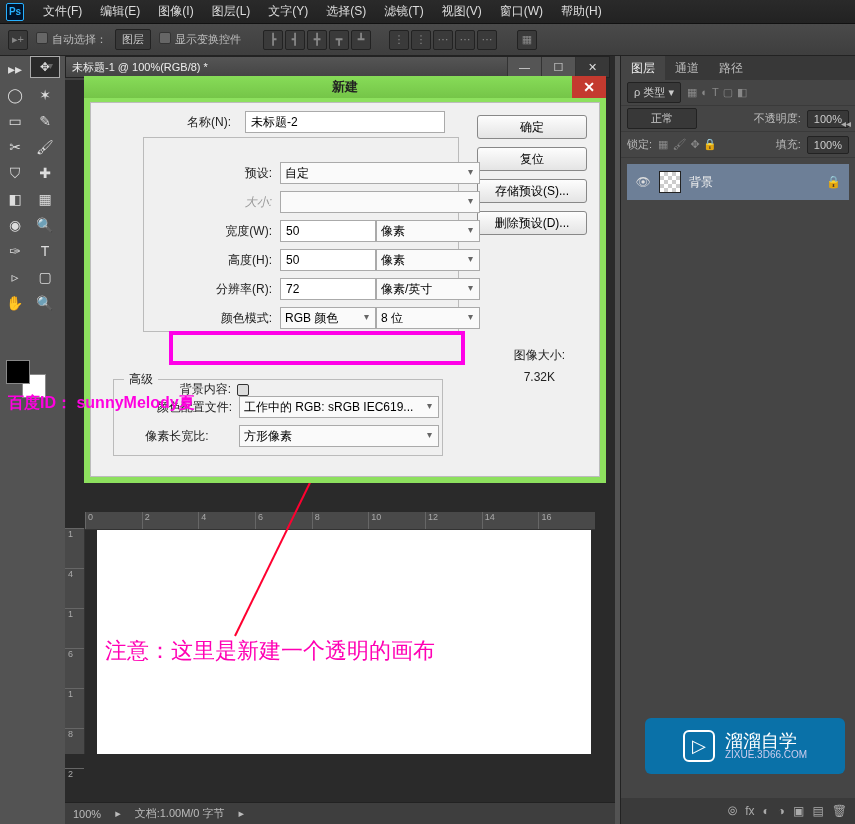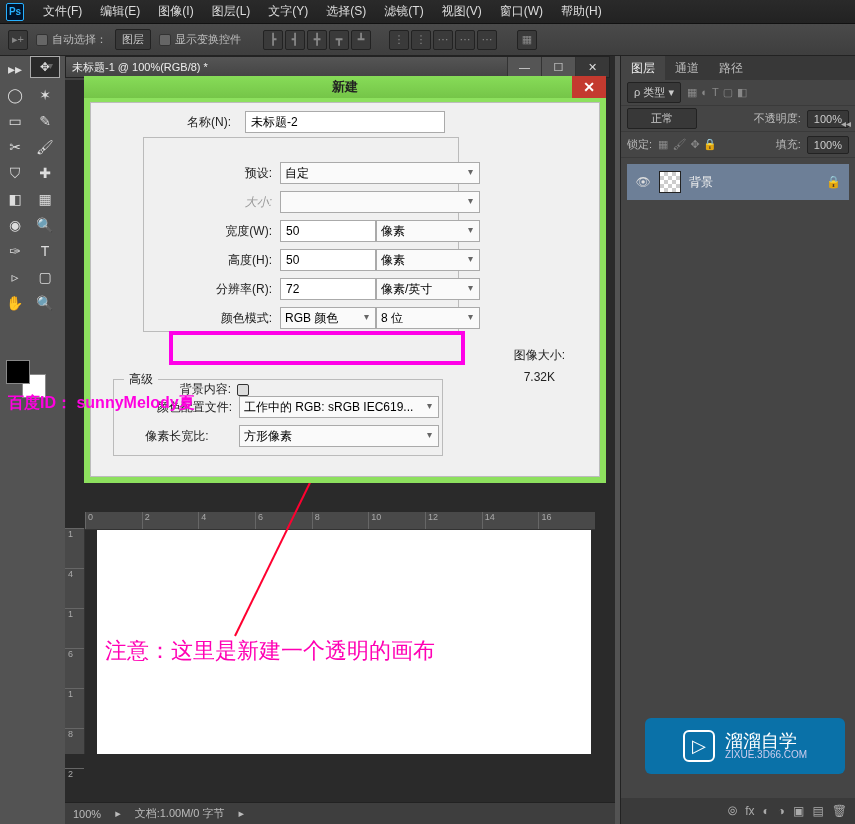--- a/index.html
+++ b/index.html
@@ -4,21 +4,21 @@
 <style>
 * { box-sizing: border-box; margin: 0; padding: 0; font-family: "Microsoft YaHei", sans-serif; }
 body { background: #535353; width: 855px; height: 824px; overflow: hidden; position: relative; font-size: 12px; color: #ccc; }
 
 .topbar { height: 24px; background: linear-gradient(#2a2a2a,#222); display: flex; align-items: center; padding: 0 6px; border-bottom: 1px solid #111; }
 .ps-logo { width: 18px; height: 18px; background: #001229; border: 1px solid #27b1ff; border-radius: 2px; display: inline-flex; align-items: center; justify-content: center; color: #27b1ff; font-size: 10px; font-weight: bold; margin-right: 10px; }
 .menu-item { color: #ddd; padding: 0 9px; font-size: 12px; cursor: default; }
 
 .optbar { height: 32px; background: linear-gradient(#4a4a4a,#3e3e3e); display: flex; align-items: center; padding: 0 8px; border-bottom: 1px solid #222; gap: 8px; }
 .opt-select { background: #383838; border: 1px solid #222; color: #ccc; font-size: 11px; padding: 2px 6px; border-radius: 2px; }
-.chk { display: inline-flex; align-items: center; gap: 4px; font-size: 11px; color: #bbb; }
+.chk { display: inline-flex; gap: 4px; font-size: 11px; color: #bbb; }
 .chk-box { width: 12px; height: 12px; background: #666; border: 1px solid #333; border-radius: 2px; }
 .icon-btn { width: 20px; height: 20px; background: #3a3a3a; border: 1px solid #222; border-radius: 2px; display: inline-flex; align-items: center; justify-content: center; color: #888; font-size: 11px; }
 .btn-group { display: flex; gap: 2px; }
 .collapse { position: absolute; right: 4px; top: 62px; color: #aaa; font-size: 10px; }
 
 .left-tools { position: absolute; left: 0; top: 56px; width: 60px; height: 340px; background: #535353; display: grid; grid-template-columns: 30px 30px; grid-auto-rows: 26px; }
 .tool { display: flex; align-items: center; justify-content: center; color: #ddd; font-size: 14px; position: relative; }
 .tool.sel { background: #2a2a2a; }
 
 .fg-bg { position: absolute; left: 6px; top: 360px; width: 46px; height: 40px; }
@@ -206,20 +206,26 @@
     <div class="wb">☐</div>
     <div class="wb close">✕</div>
   </div>
 </div>
 
 <div class="dlg">
   <div class="dlg-title"><span>新建</span>
     <div class="dlg-close">✕</div>
   </div>
   <div class="dlg-body">
+    <div class="right-btns">
+      <button class="btn">确定</button>
+      <button class="btn">复位</button>
+      <button class="btn">存储预设(S)...</button>
+      <button class="btn">删除预设(D)...</button>
+    </div>
     <div style="width:350px;">
       <div class="frm" style="grid-template-columns:136px 200px;">
         <label>名称(N):</label>
         <input class="tin" value="未标题-2" style="">
       </div>
     </div>
     <div class="fs" style="top:34px; height:195px;margin-left:40px;">
       <div style="display:grid; grid-template-columns:120px 200px; gap:7px 8px; align-items:center;">
         <label style="text-align:right;">预设:</label>
         <button class="sel">自定</button>

